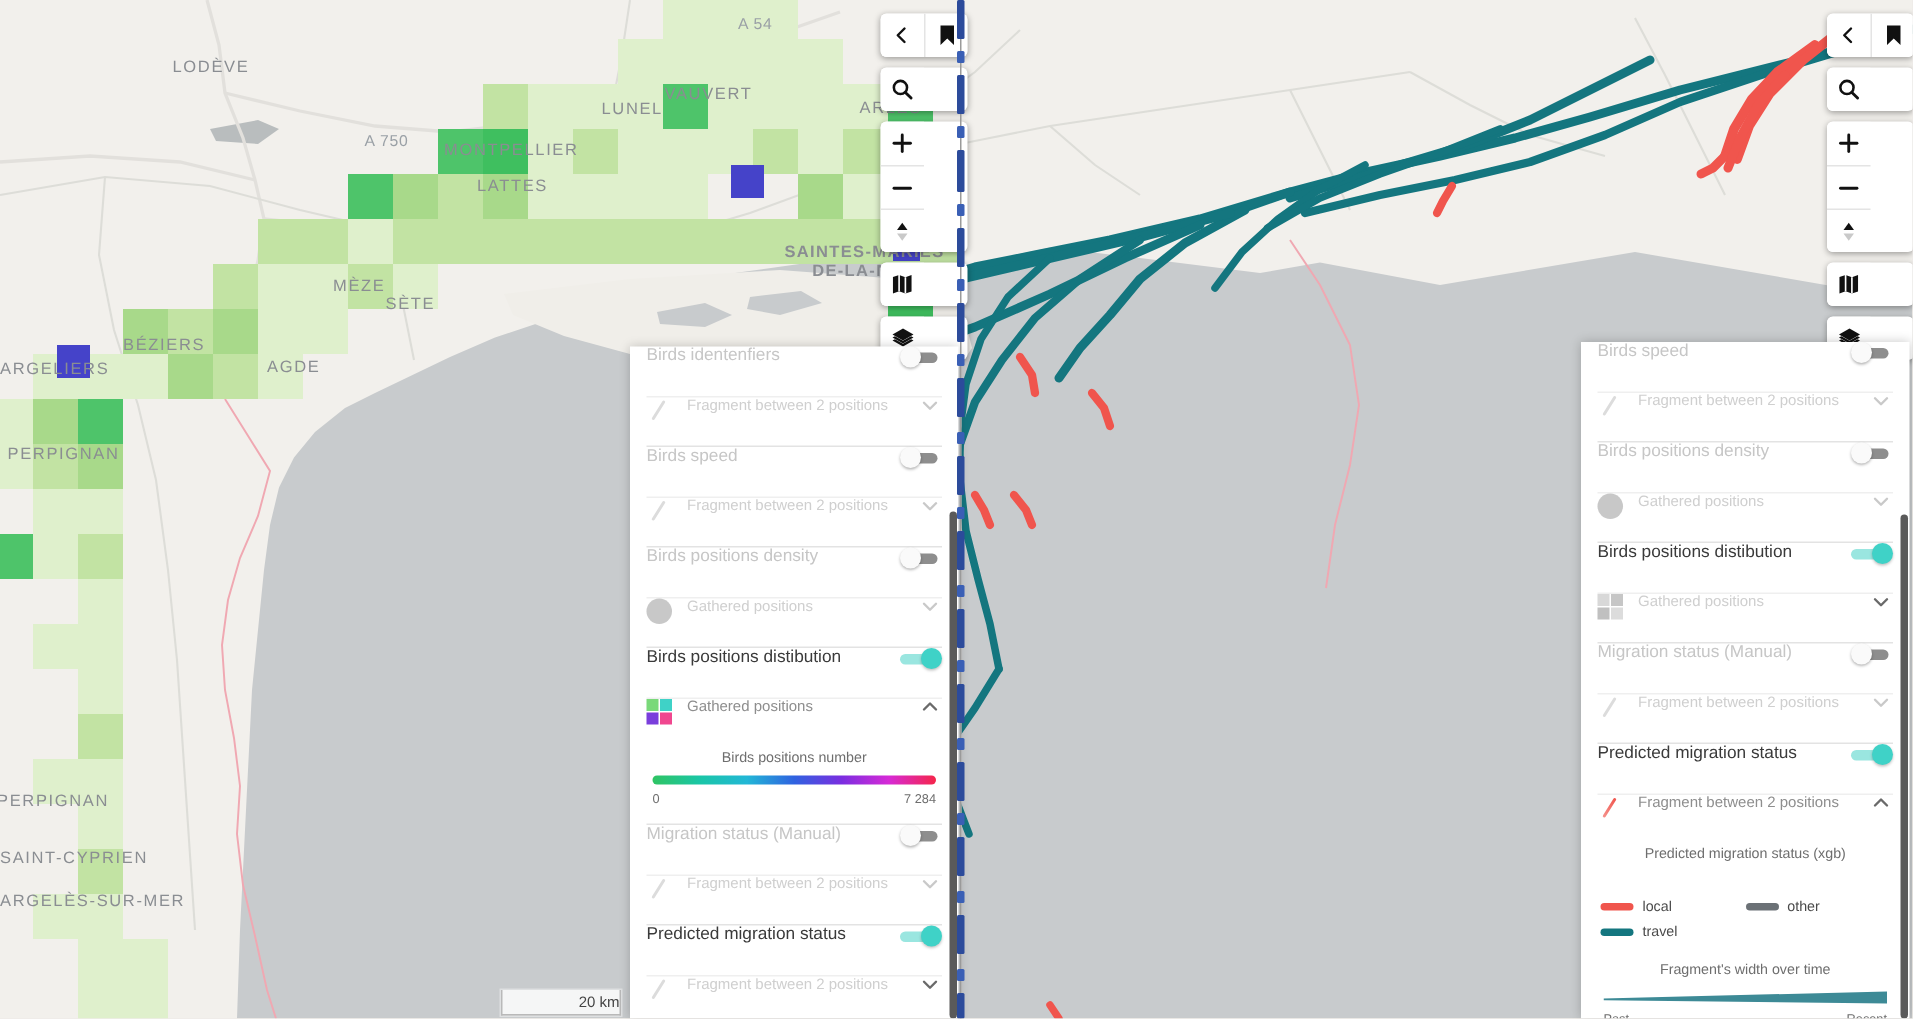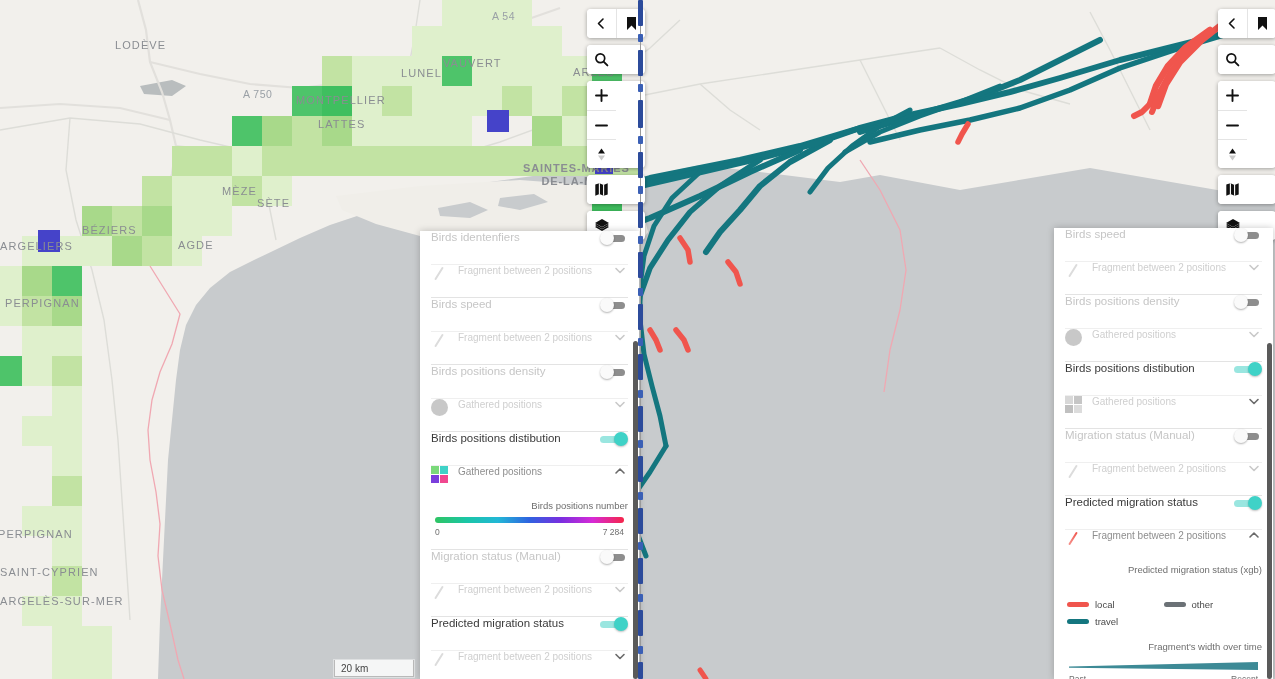--- a/index.html
+++ b/index.html
@@ -136,21 +136,21 @@
     position: absolute; left: 7px; top: 1px; width: 2px; height: 15px;
     transform: rotate(32deg); transform-origin: center; display: block; border-radius: 1px;
   }
   .mini.circle { border-radius: 50%; }
   .mini.grid { display: grid; grid-template-columns: 1fr 1fr; grid-template-rows: 1fr 1fr; gap: 1px; }
   .mini.grid span { display: block; }
 
   
   .legend { padding: 2px 0 12px 0; }
   .legend-title {
-    text-align: right; font-size: 9.5px; color: #6e6e6e; margin-bottom: 6px;
+    text-align: center; font-size: 9.5px; color: #6e6e6e; margin-bottom: 6px;
   }
   .gradbar { height: 6px; border-radius: 3px; margin: 0 4px; }
   .grad-ends {
     display: flex; justify-content: space-between;
     font-size: 8.5px; color: #6e6e6e; margin: 4px 4px 0 4px;
   }
   .legend-keys { display: flex; flex-wrap: wrap; padding: 0 2px; margin-top: 24px; }
   .legend-key { display: flex; align-items: center; width: 50%; margin-bottom: 6px; }
   .key-swatch { width: 22px; height: 5px; border-radius: 3px; flex: none; margin-right: 6px; }
   .key-label { font-size: 9.5px; color: #4a4a4a; }
@@ -374,21 +374,21 @@
           <div class="maplabel" style="left: -2px; top: 528px;">PERPIGNAN</div>
           <div class="maplabel" style="left: 0px; top: 566px;">SAINT-CYPRIEN</div>
           <div class="maplabel" style="left: 0px; top: 595px;">ARGELÈS-SUR-MER</div>
           <div class="maplabel two" style="left: 523px; top: 162px;">
             <div>SAINTES-MARIES</div>
             <div>DE-LA-MER</div>
           </div>
         </div>
     </div>
 
-    <div class="scalebar" style="left:334px; top:660px;">
+    <div class="scalebar" style="left:334px; top:660px;justify-content:flex-end;">
       <span>20 km</span>
     </div>
   </div>
 
   <div class="pane" id="pane-right">
     <div class="map-canvas">
       <svg width="1275" height="679" viewBox="0 0 1275 679">
         <rect x="0" y="0" width="1275" height="679" fill="#f2f0ec"></rect>
         <path fill="#c8cbcd" d="M1275,200 L1090,168 L960,190 L880,175 L840,182 L760,172 L700,165 L640,178
           L600,170 L540,175 L490,182 L440,195 L400,205 L360,215 L330,225 L300,238 L275,250 L250,262

